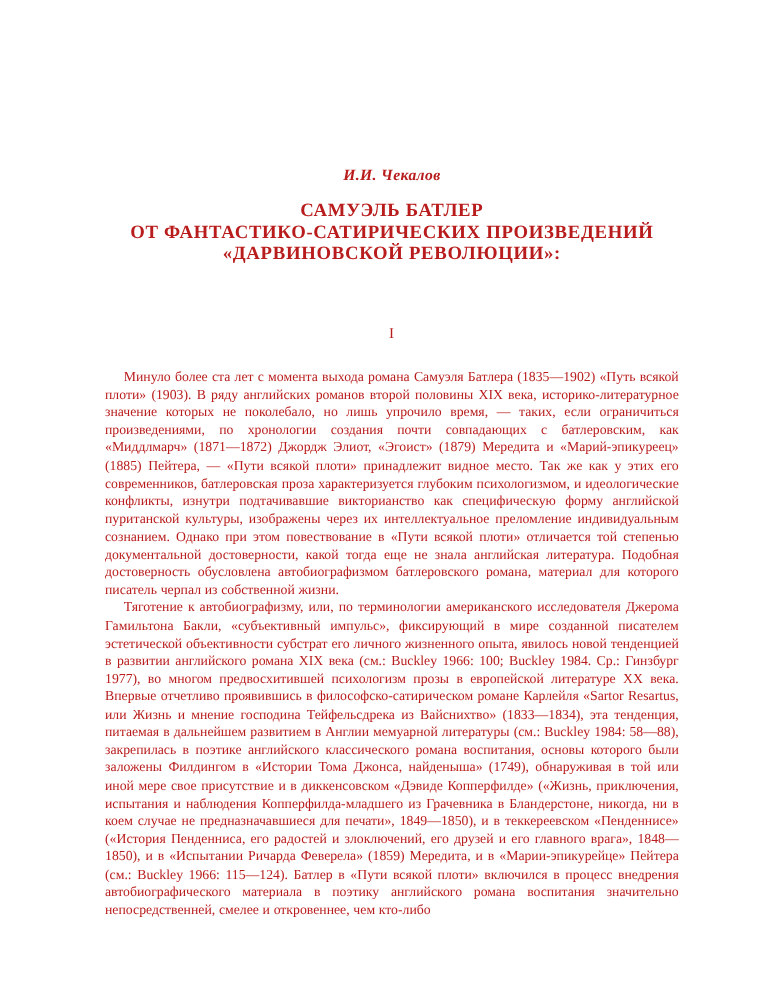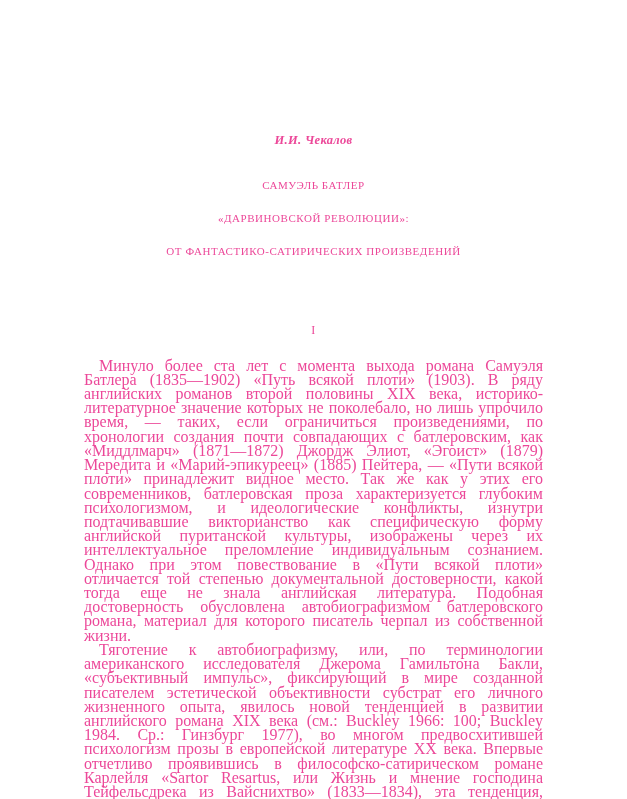--- a/index.html
+++ b/index.html
@@ -8,21 +8,21 @@
     padding: 0;
     background: #ffffff;
   }
   .page {
     position: relative;
     width: 568px;
     height: 799px;
     background: #ffffff;
     overflow: hidden;
     font-family: "Liberation Serif", "DejaVu Serif", serif;
-    color: #ec4899;
+    color: #b91c1c;
     -webkit-font-smoothing: antialiased;
   }
   .content {
     position: absolute;
     left: 84px;
     top: 0;
     width: 459px;
   }
 
   
@@ -37,65 +37,65 @@
     line-height: 1.1;
   }
 
   
   .title-block {
     text-align: center;
     margin: 0;
     padding-top: 13px;
   }
   .title-line {
-    font-size: 11px;
-    font-weight: 400;
+    font-size: 15px;
+    font-weight: 700;
     letter-spacing: 0.55px;
     line-height: 17.2px;
     white-space: nowrap;
-    margin: 16px;
+    margin: 0;
   }
 
   
   .section-numeral {
     text-align: center;
     font-size: 12px;
     margin: 0;
     padding-top: 48px;
     line-height: 1.1;
     letter-spacing: 0.5px;
   }
 
   
   .body-text {
     padding-top: 21px;
   }
   p.para {
     margin: 0;
-    font-size: 16px;
+    font-size: 11px;
     line-height: 14.22px;
     text-align: justify;
     text-justify: inter-word;
     text-indent: 15px;
     word-spacing: 0.02em;
     hyphens: manual;
   }
 </style>
 </head>
 <body>
 
 <div class="page">
   <div class="content">
 
     <div class="author">И.И. Чекалов</div>
 
     <div class="title-block">
       <div class="title-line">САМУЭЛЬ БАТЛЕР</div>
+      <div class="title-line">ОТ ФАНТАСТИКО-САТИРИЧЕСКИХ ПРОИЗВЕДЕНИЙ</div>
       <div class="title-line">«ДАРВИНОВСКОЙ РЕВОЛЮЦИИ»:</div>
-      <div class="title-line">ОТ ФАНТАСТИКО-САТИРИЧЕСКИХ ПРОИЗВЕДЕНИЙ</div>
     </div>
 
     <div class="section-numeral">I</div>
 
     <div class="body-text">
       <p class="para">Минуло более ста лет с момента выхода романа Самуэля Батлера (1835—1902) «Путь всякой плоти» (1903). В ряду английских романов второй половины XIX века, историко-литературное значение которых не поколебало, но лишь упрочило время, — таких, если ограничиться произведениями, по хронологии создания почти совпадающих с батлеровским, как «Миддлмарч» (1871—1872) Джордж Элиот, «Эгоист» (1879) Мередита и «Марий-эпикуреец» (1885) Пейтера, — «Пути всякой плоти» принадлежит видное место. Так же как у этих его современников, батлеровская проза характеризуется глубоким психологизмом, и идеологические конфликты, изнутри подтачивавшие викторианство как специфическую форму английской пуританской культуры, изображены через их интеллектуальное преломление индивидуальным сознанием. Однако при этом повествование в «Пути всякой плоти» отличается той степенью документальной достоверности, какой тогда еще не знала английская литература. Подобная достоверность обусловлена автобиографизмом батлеровского романа, материал для которого писатель черпал из собственной жизни.</p>
       <p class="para">Тяготение к автобиографизму, или, по терминологии американского исследователя Джерома Гамильтона Бакли, «субъективный импульс», фиксирующий в мире созданной писателем эстетической объективности субстрат его личного жизненного опыта, явилось новой тенденцией в развитии английского романа XIX века (см.: Buckley 1966: 100; Buckley 1984. Ср.: Гинзбург 1977), во многом предвосхитившей психологизм прозы в европейской литературе XX века. Впервые отчетливо проявившись в философско-сатирическом романе Карлейля «Sartor Resartus, или Жизнь и мнение господина Тейфельсдрека из Вайснихтво» (1833—1834), эта тенденция, питаемая в дальнейшем развитием в Англии мемуарной литературы (см.: Buckley 1984: 58—88), закрепилась в поэтике английского классического романа воспитания, основы которого были заложены Филдингом в «Истории Тома Джонса, найденыша» (1749), обнаруживая в той или иной мере свое присутствие и в диккенсовском «Дэвиде Копперфилде» («Жизнь, приключения, испытания и наблюдения Копперфилда-младшего из Грачевника в Бландерстоне, никогда, ни в коем случае не предназначавшиеся для печати», 1849—1850), и в теккереевском «Пенденнисе» («История Пенденниса, его радостей и злоключений, его друзей и его главного врага», 1848—1850), и в «Испытании Ричарда Феверела» (1859) Мередита, и в «Марии-эпикурейце» Пейтера (см.: Buckley 1966: 115—124). Батлер в «Пути всякой плоти» включился в процесс внедрения автобиографического материала в поэтику английского романа воспитания значительно непосредственней, смелее и откровеннее, чем кто-либо</p>
     </div>
 
   </div>

